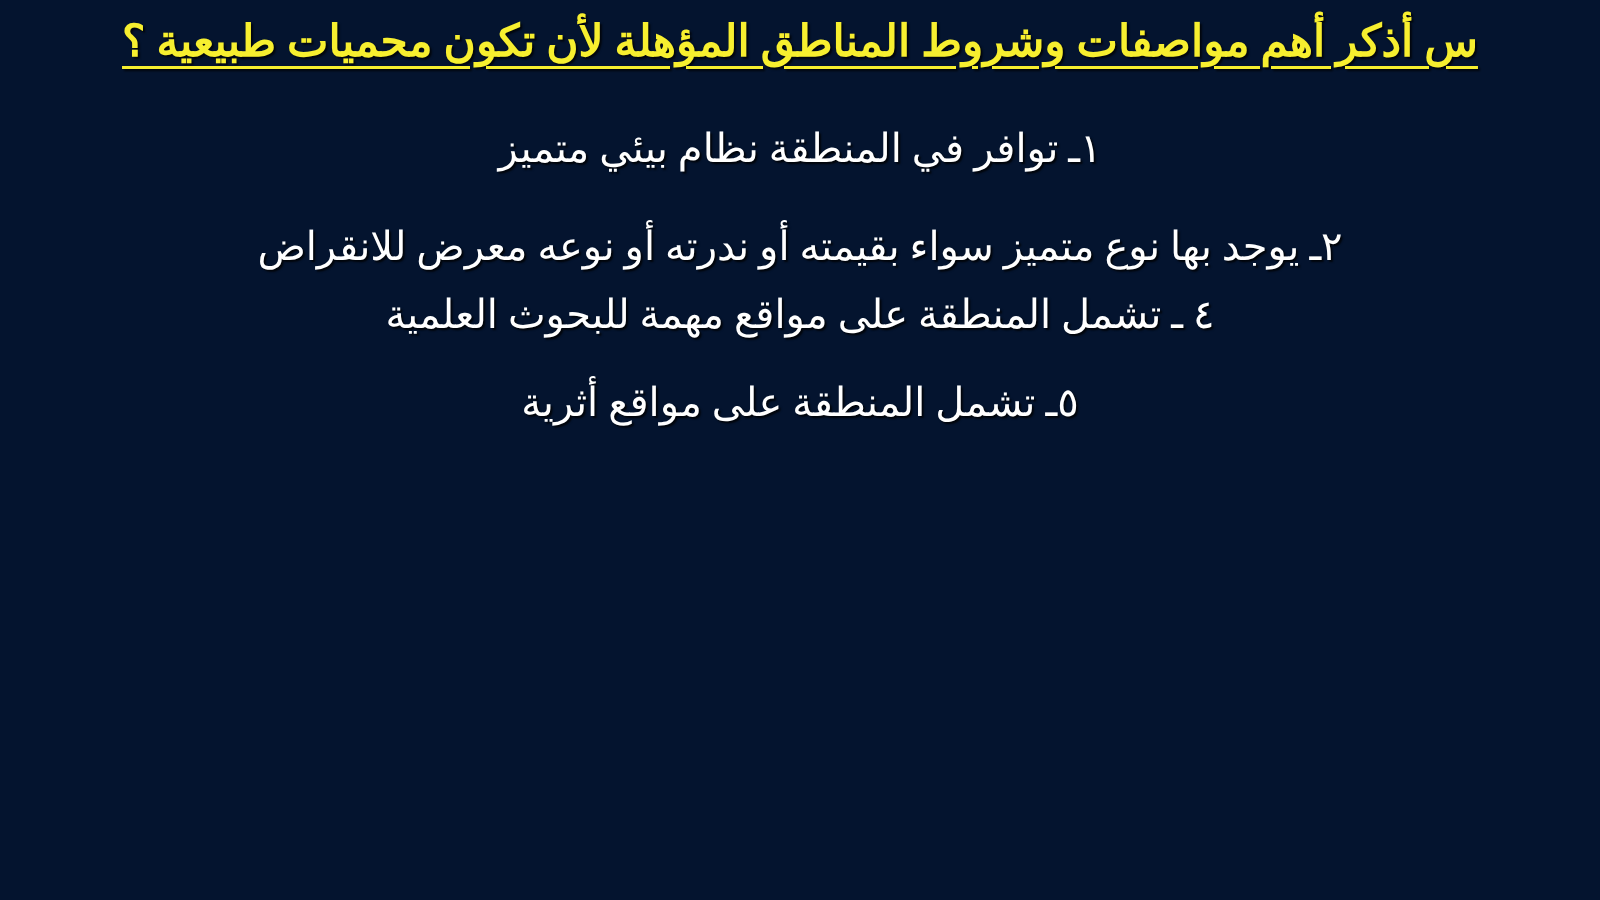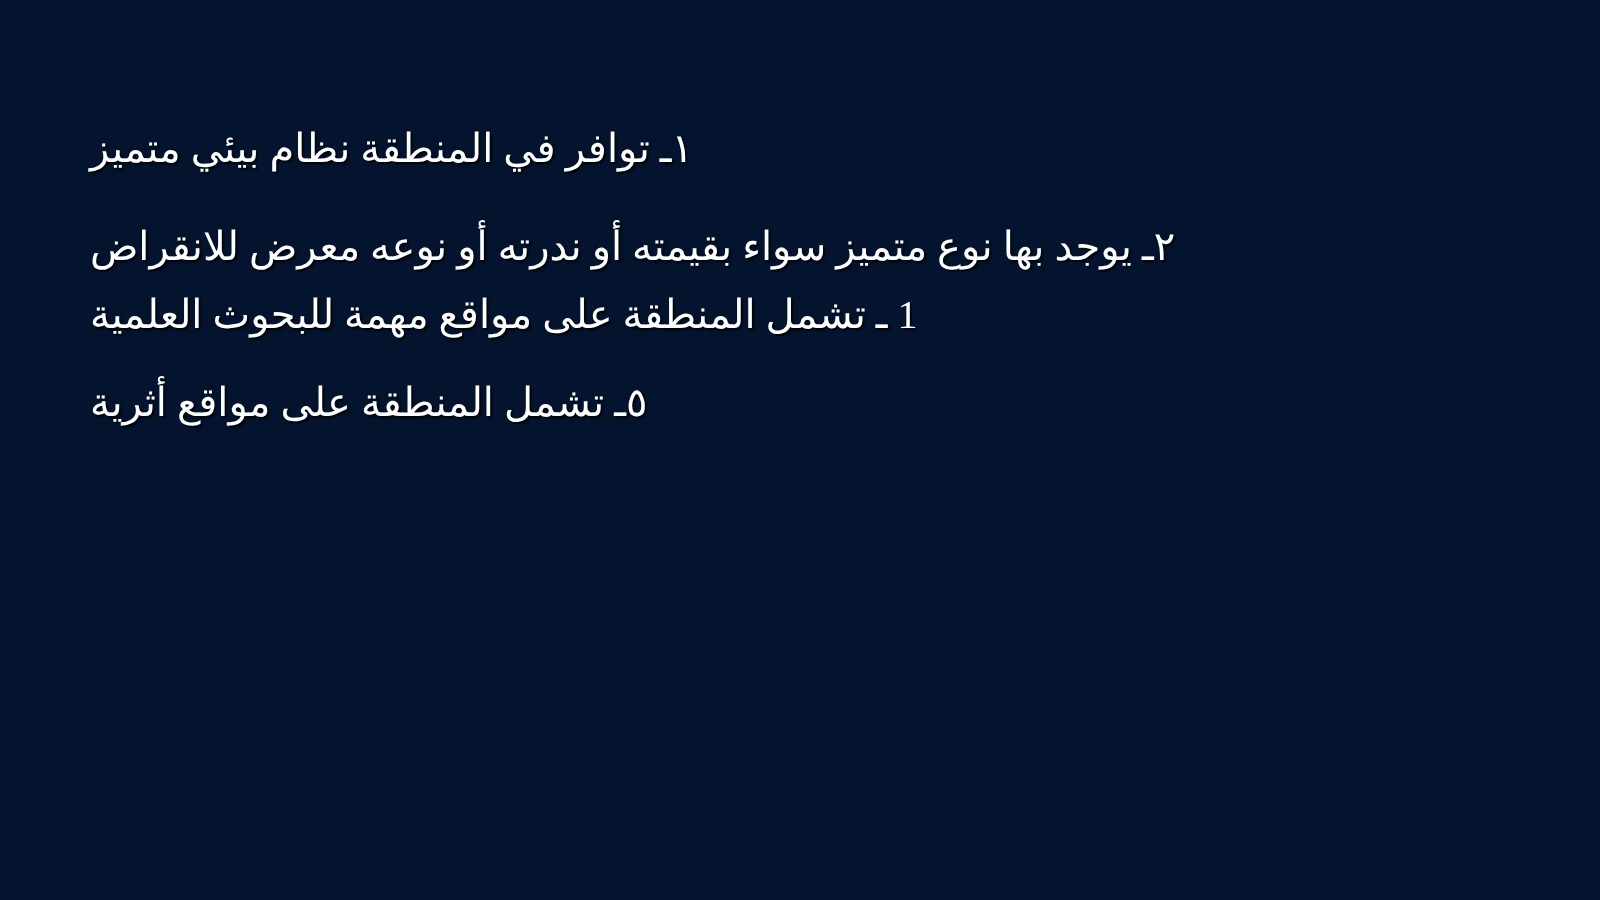--- a/index.html
+++ b/index.html
@@ -57,36 +57,39 @@
     text-align: right;
   }
 
   .body-line {
     color: #ffffff;
     font-size: 40px;
     font-weight: 400;
     line-height: 1.05;
     white-space: nowrap;
     text-shadow: 2px 2px 2px rgba(0,0,0,0.8);
-    text-align: left;
+    text-align: center;
     direction: rtl;
   }
 
   .body-line.l1 { margin-bottom: 56px; }
   .body-line.l2 { margin-bottom: 26px; }
   .body-line.l3 { margin-bottom: 50px; }
   .body-line.l4 { margin-bottom: 46px; }
   .body-line.l5 { margin-bottom: 0; }
 </style>
 </head>
 <body>
 
 <div class="slide">
 
+  <div class="title-block">
+    <span class="title-text">س أذكر أهم مواصفات وشروط المناطق المؤهلة لأن تكون محميات طبيعية ؟</span>
+  </div>
 
   <div class="body-list">
     <div class="body-line l1">١ـ توافر في  المنطقة نظام بيئي متميز</div>
     <div class="body-line l2">٢ـ يوجد بها نوع متميز سواء بقيمته أو ندرته أو نوعه معرض للانقراض</div>
-    <div class="body-line l4">1 ـ تشمل المنطقة على مواقع مهمة للبحوث العلمية</div>
+    <div class="body-line l4">٤ ـ تشمل المنطقة على مواقع مهمة للبحوث العلمية</div>
     <div class="body-line l5">٥ـ تشمل المنطقة على مواقع أثرية</div>
   </div>
 
 </div>
 
 </body></html>

